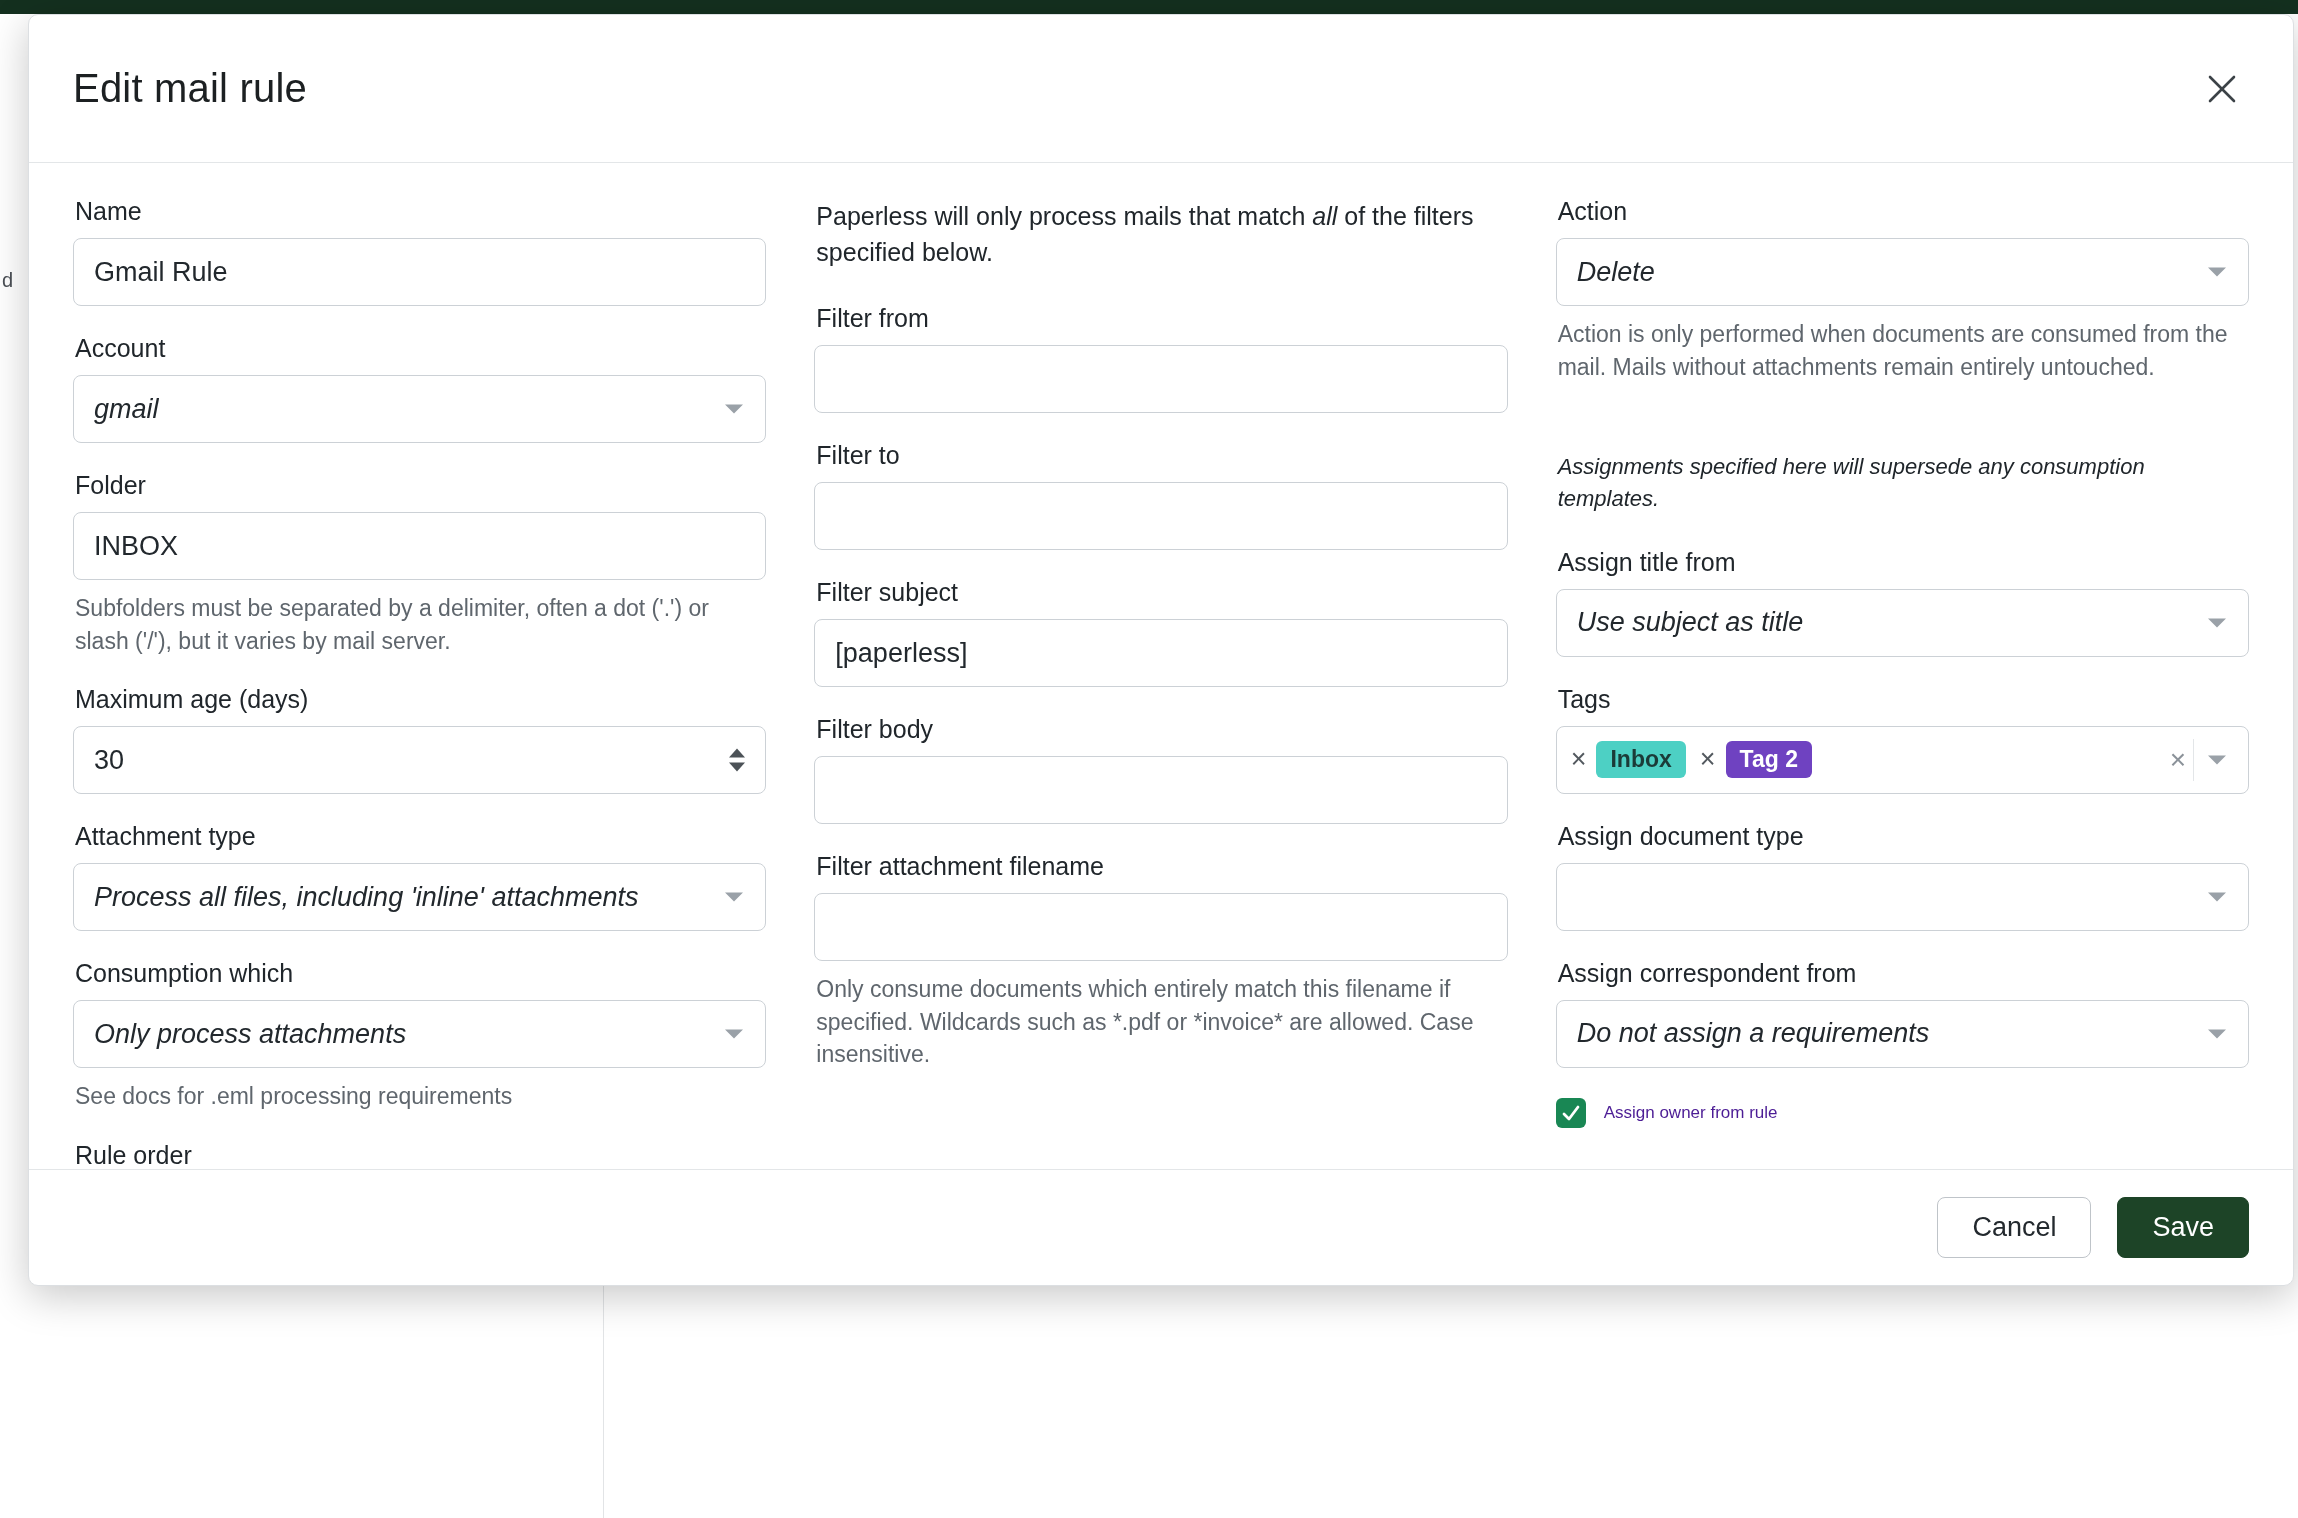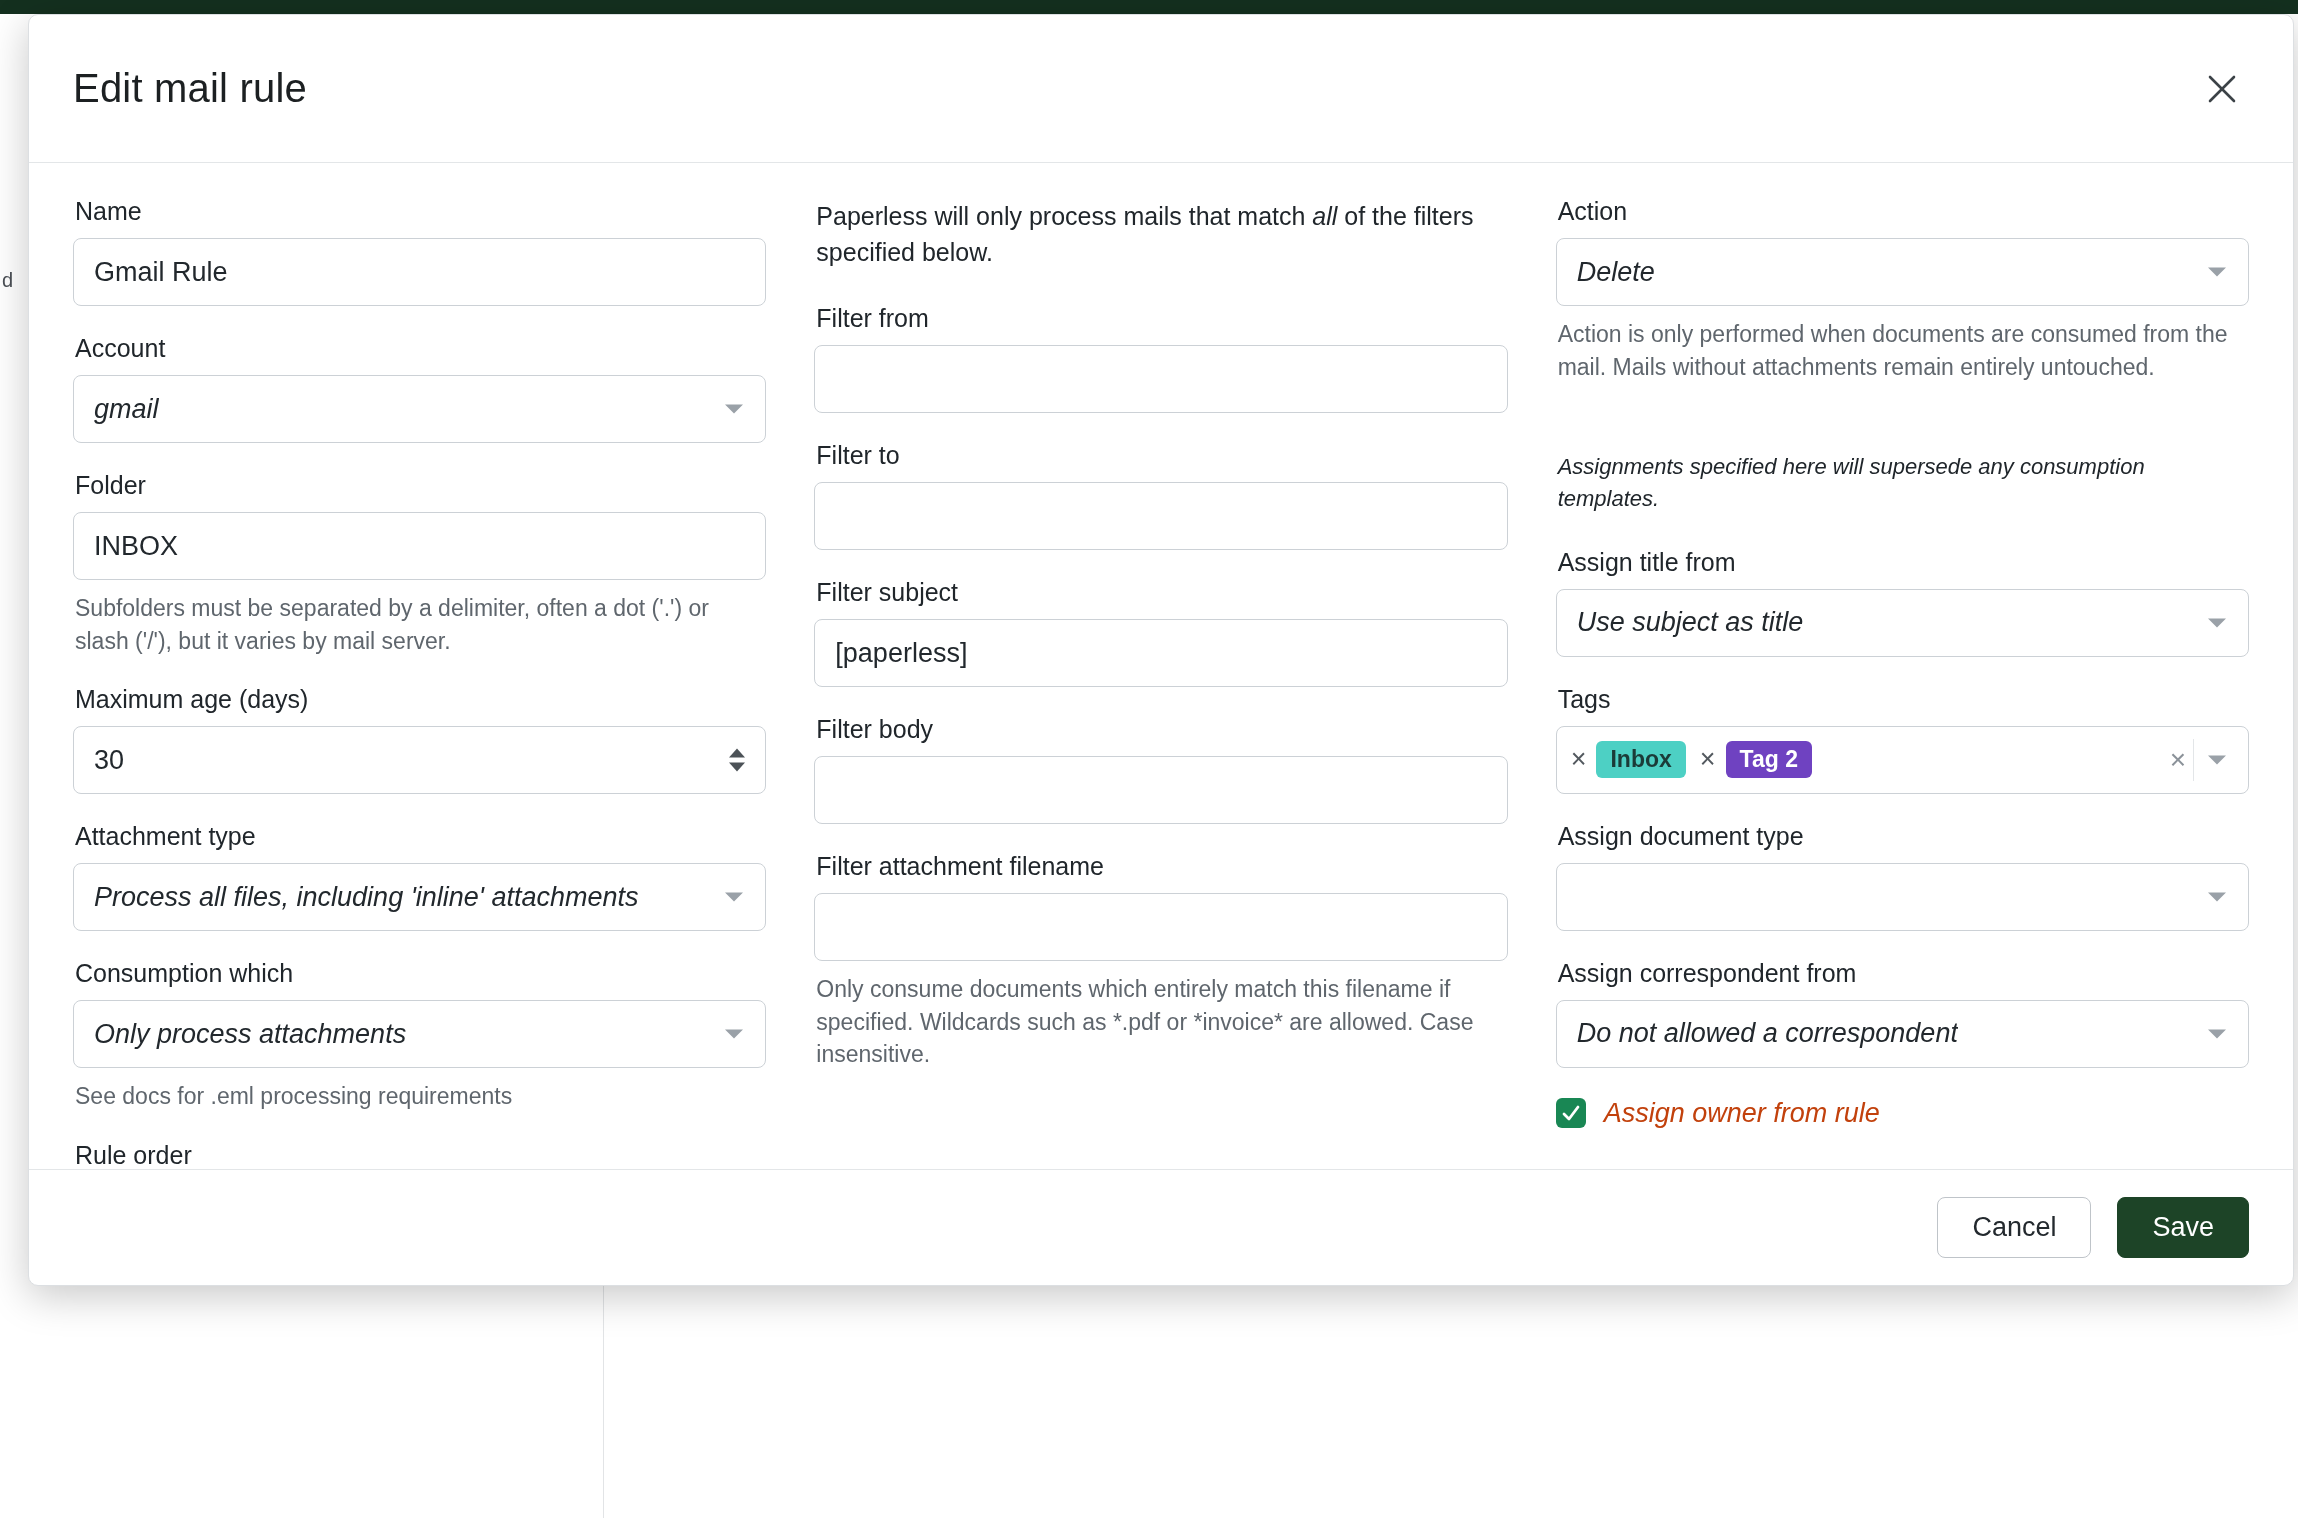--- a/index.html
+++ b/index.html
@@ -213,21 +213,21 @@
     margin-top: 30px;
   }
   .checkbox {
     width: 30px; height: 30px;
     border-radius: 6px;
     background: #198754;
     display: flex; align-items: center; justify-content: center;
     cursor: pointer;
   }
   .checkbox svg { display: block; }
-  .checkbox-label { font-size: 27px; color: #c2410c; font-style: italic; }
+  .checkbox-label { font-size: 17px; color: #4c1d95; }
 
   .modal-footer {
     flex: 0 0 116px;
     border-top: 1px solid #e3e6e8;
     display: flex;
     align-items: center;
     justify-content: flex-end;
     gap: 26px;
     padding: 0 44px;
   }
@@ -413,21 +413,21 @@
         <label class="field-label">Assign document type</label>
         <div class="control select empty">
           <span class="val"></span>
           <span class="caret"></span>
         </div>
       </div>
 
       <div class="group">
         <label class="field-label">Assign correspondent from</label>
         <div class="control select">
-          <span class="val">Do not allowed a correspondent</span>
+          <span class="val">Do not assign a requirements</span>
           <span class="caret"></span>
         </div>
       </div>
 
       <div class="checkbox-row">
         <span class="checkbox">
           <svg width="20" height="20" viewBox="0 0 20 20">
             <polyline points="3,11 8,16 17,4" fill="none" stroke="#ffffff" stroke-width="2.8" stroke-linecap="round" stroke-linejoin="round"></polyline>
           </svg>
         </span>

